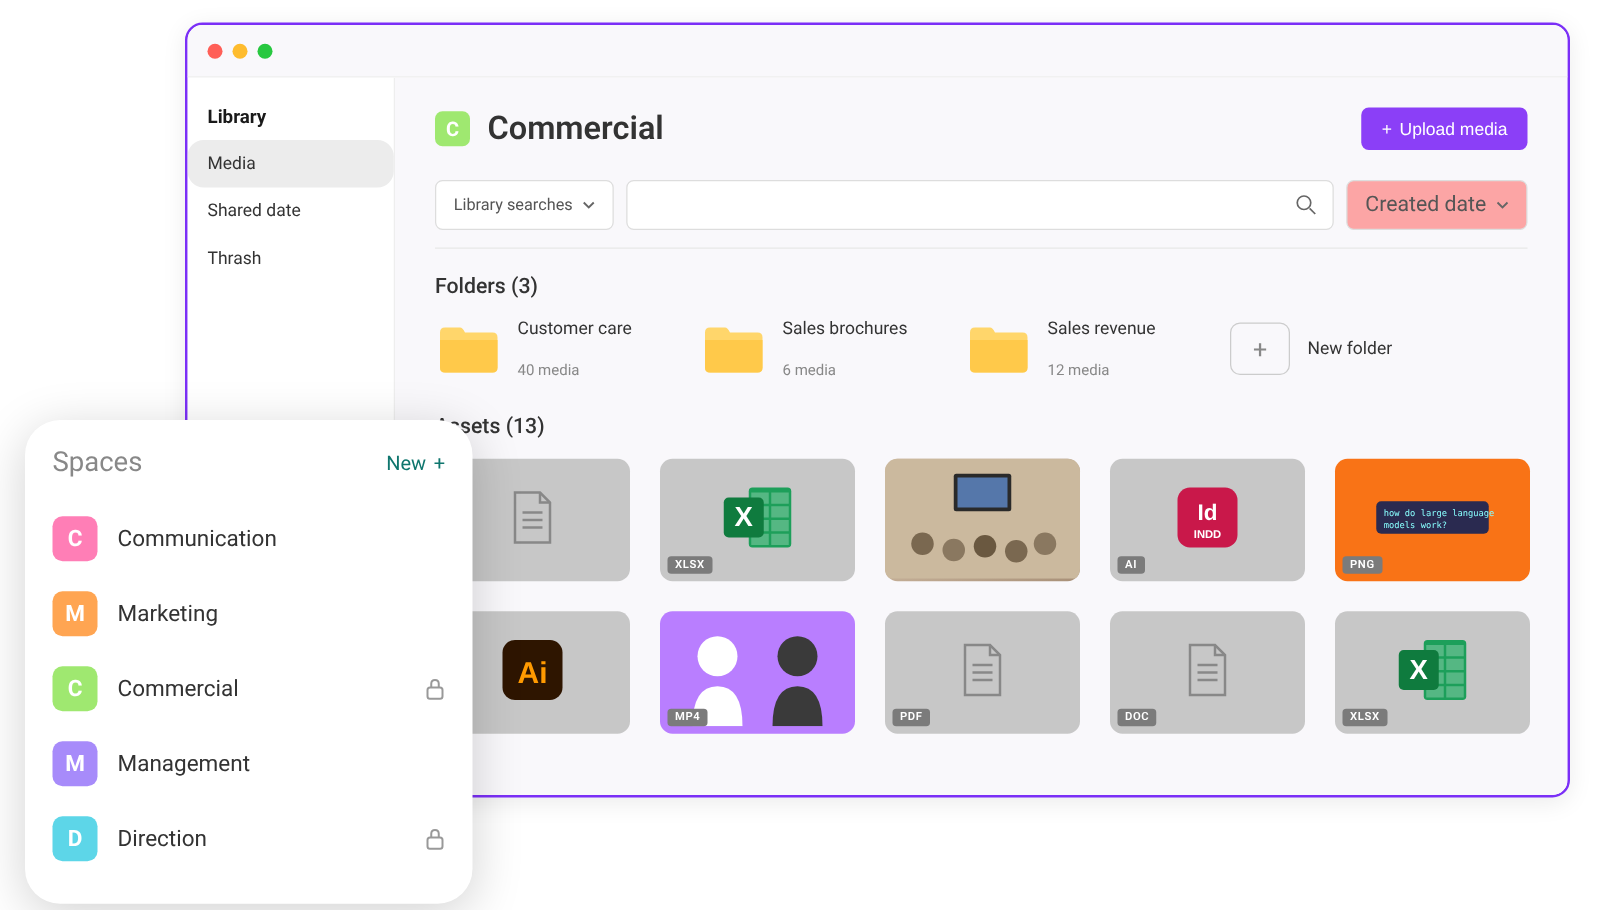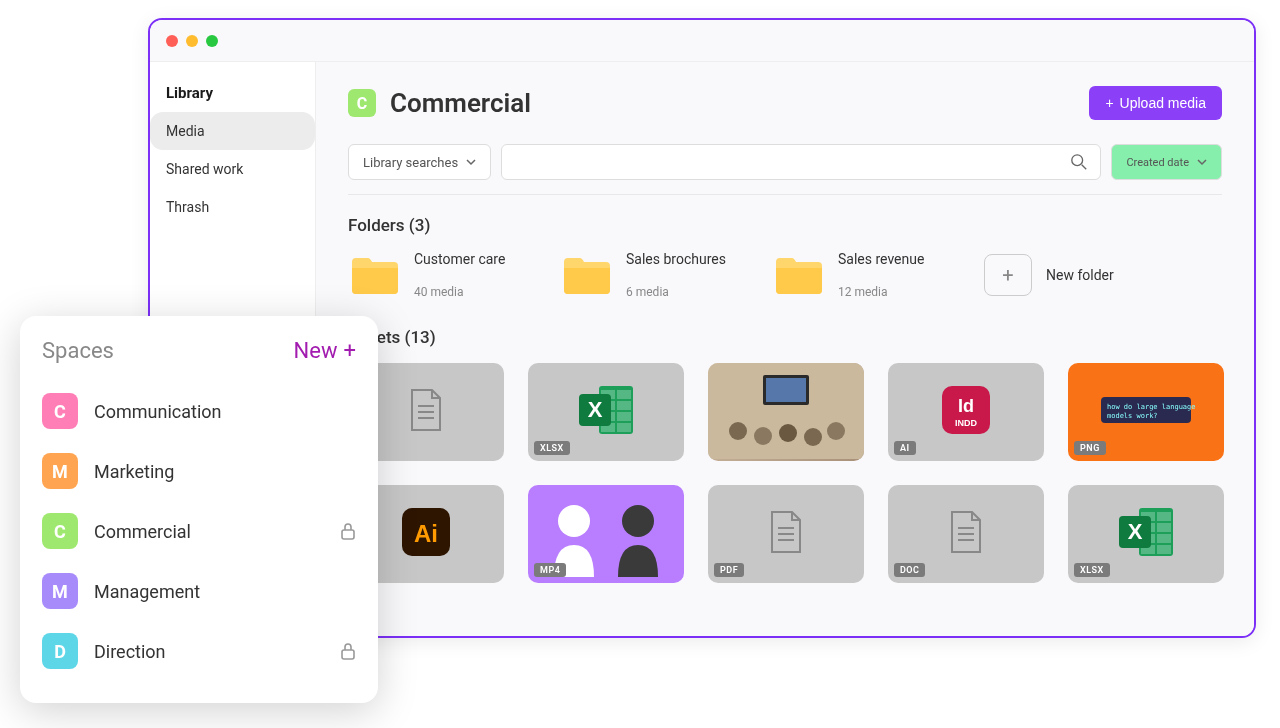--- a/index.html
+++ b/index.html
@@ -27,21 +27,21 @@
 .page-header { display: flex; align-items: center; justify-content: space-between; margin-bottom: 24px; }
 .page-title-group { display: flex; align-items: center; gap: 14px; }
 .page-badge { width: 28px; height: 28px; border-radius: 6px; display: flex; align-items: center; justify-content: center; font-weight: 700; color: #fff; font-size: 16px; }
 .page-title { font-size: 26px; font-weight: 600; color: #333; }
 .upload-btn { background: #8B3FF7; color: #fff; border: none; border-radius: 6px; padding: 9px 16px; font-size: 14px; font-weight: 500; cursor: pointer; display: flex; align-items: center; gap: 6px; }
 
 .search-row { display: flex; gap: 10px; margin-bottom: 12px; }
 .recent-searches { border: 1px solid #ddd; background: #fff; border-radius: 6px; padding: 9px 14px; font-size: 13px; color: #555; cursor: pointer; display: flex; align-items: center; gap: 8px; }
 .search-box { flex: 1; border: 1px solid #ddd; background: #fff; border-radius: 6px; display: flex; align-items: center; padding: 0 12px; }
 .search-box input { flex: 1; border: none; outline: none; font-size: 14px; padding: 9px 0; background: transparent; }
-.created-date { border: 1px solid #ddd; background: #86efac; border-radius: 6px; padding: 9px 14px; font-size: 11px; color: #555; cursor: pointer; display: flex; align-items: center; gap: 8px; }
+.created-date { border: 1px solid #ddd; background: #fca5a5; border-radius: 6px; padding: 9px 14px; font-size: 17px; color: #555; cursor: pointer; display: flex; align-items: center; gap: 8px; }
 
 .divider { border: none; border-top: 1px solid #e8e8e8; margin: 14px 0 20px 0; }
 
 .section-title { font-size: 17px; font-weight: 500; color: #333; margin-bottom: 16px; }
 
 .folders-row { display: flex; gap: 32px; margin-bottom: 28px; align-items: center; }
 .folder-item { display: flex; align-items: center; gap: 12px; cursor: pointer; min-width: 180px; }
 .folder-icon { width: 54px; height: 46px; position: relative; }
 .folder-icon svg { width: 100%; height: 100%; }
 .folder-info { display: flex; flex-direction: column; gap: 18px; }
@@ -51,24 +51,24 @@
 .new-folder-box { width: 48px; height: 42px; border: 1px solid #ccc; border-radius: 8px; display: flex; align-items: center; justify-content: center; font-size: 20px; color: #888; }
 
 .assets-grid { display: grid; grid-template-columns: repeat(5, 156px); gap: 24px; }
 .asset-card { width: 156px; height: 98px; border-radius: 10px; background: #c7c7c7; position: relative; overflow: hidden; display: flex; align-items: center; justify-content: center; cursor: pointer; }
 .asset-tag { position: absolute; left: 6px; bottom: 6px; background: #7b7b7b; color: #fff; font-size: 9px; font-weight: 600; padding: 2px 6px; border-radius: 3px; letter-spacing: 0.5px; }
 .asset-card.purple-bg { background: #b97eff; }
 .asset-card.photo { background: linear-gradient(135deg, #d4c0a8, #a89078); }
 .asset-card.lavender { background: #f97316; align-items: center; }
 
 
-.spaces-popup { position: absolute; left: 20px; top: 316px; width: 358px; background: #fff; border-radius: 16px; box-shadow: 0 8px 40px rgba(0,0,0,0.18); padding: 22px; }
+.spaces-popup { position: absolute; left: 20px; top: 336px; width: 358px; background: #fff; border-radius: 28px; box-shadow: 0 8px 40px rgba(0,0,0,0.18); padding: 22px; }
 .spaces-header { display: flex; justify-content: space-between; align-items: center; margin-bottom: 18px; }
 .spaces-title { font-size: 22px; color: #888; font-weight: 400; }
-.spaces-new { font-size: 22px; color: #a21caf; cursor: pointer; display: flex; align-items: center; gap: 6px; }
+.spaces-new { font-size: 16px; color: #0f766e; cursor: pointer; display: flex; align-items: center; gap: 6px; }
 .space-item { display: flex; align-items: center; gap: 16px; padding: 12px 0; cursor: pointer; }
 .space-badge { width: 36px; height: 36px; border-radius: 8px; display: flex; align-items: center; justify-content: center; font-weight: 700; color: #fff; font-size: 18px; }
 .space-name { font-size: 18px; color: #333; flex: 1; }
 .lock-icon { color: #999; }
 
 .chevron { width: 10px; height: 10px; }
 </style>
 </head>
 <body>
 
@@ -76,21 +76,21 @@
   <div class="titlebar">
     <div class="traffic-light tl-red"></div>
     <div class="traffic-light tl-yellow"></div>
     <div class="traffic-light tl-green"></div>
   </div>
   <div class="app-body">
     <div class="sidebar">
       <div class="sidebar-title">Library</div>
       <div id="sidebar-items">
           <div class="sidebar-item active">Media</div>
-          <div class="sidebar-item">Shared work</div>
+          <div class="sidebar-item">Shared date</div>
           <div class="sidebar-item">Thrash</div>
         </div>
     </div>
     <div class="main">
       <div class="page-header">
         <div class="page-title-group">
           <div class="page-badge" id="page-badge" style="background: rgb(159, 232, 112);">C</div>
           <div class="page-title">Commercial</div>
         </div>
         <button class="upload-btn">

